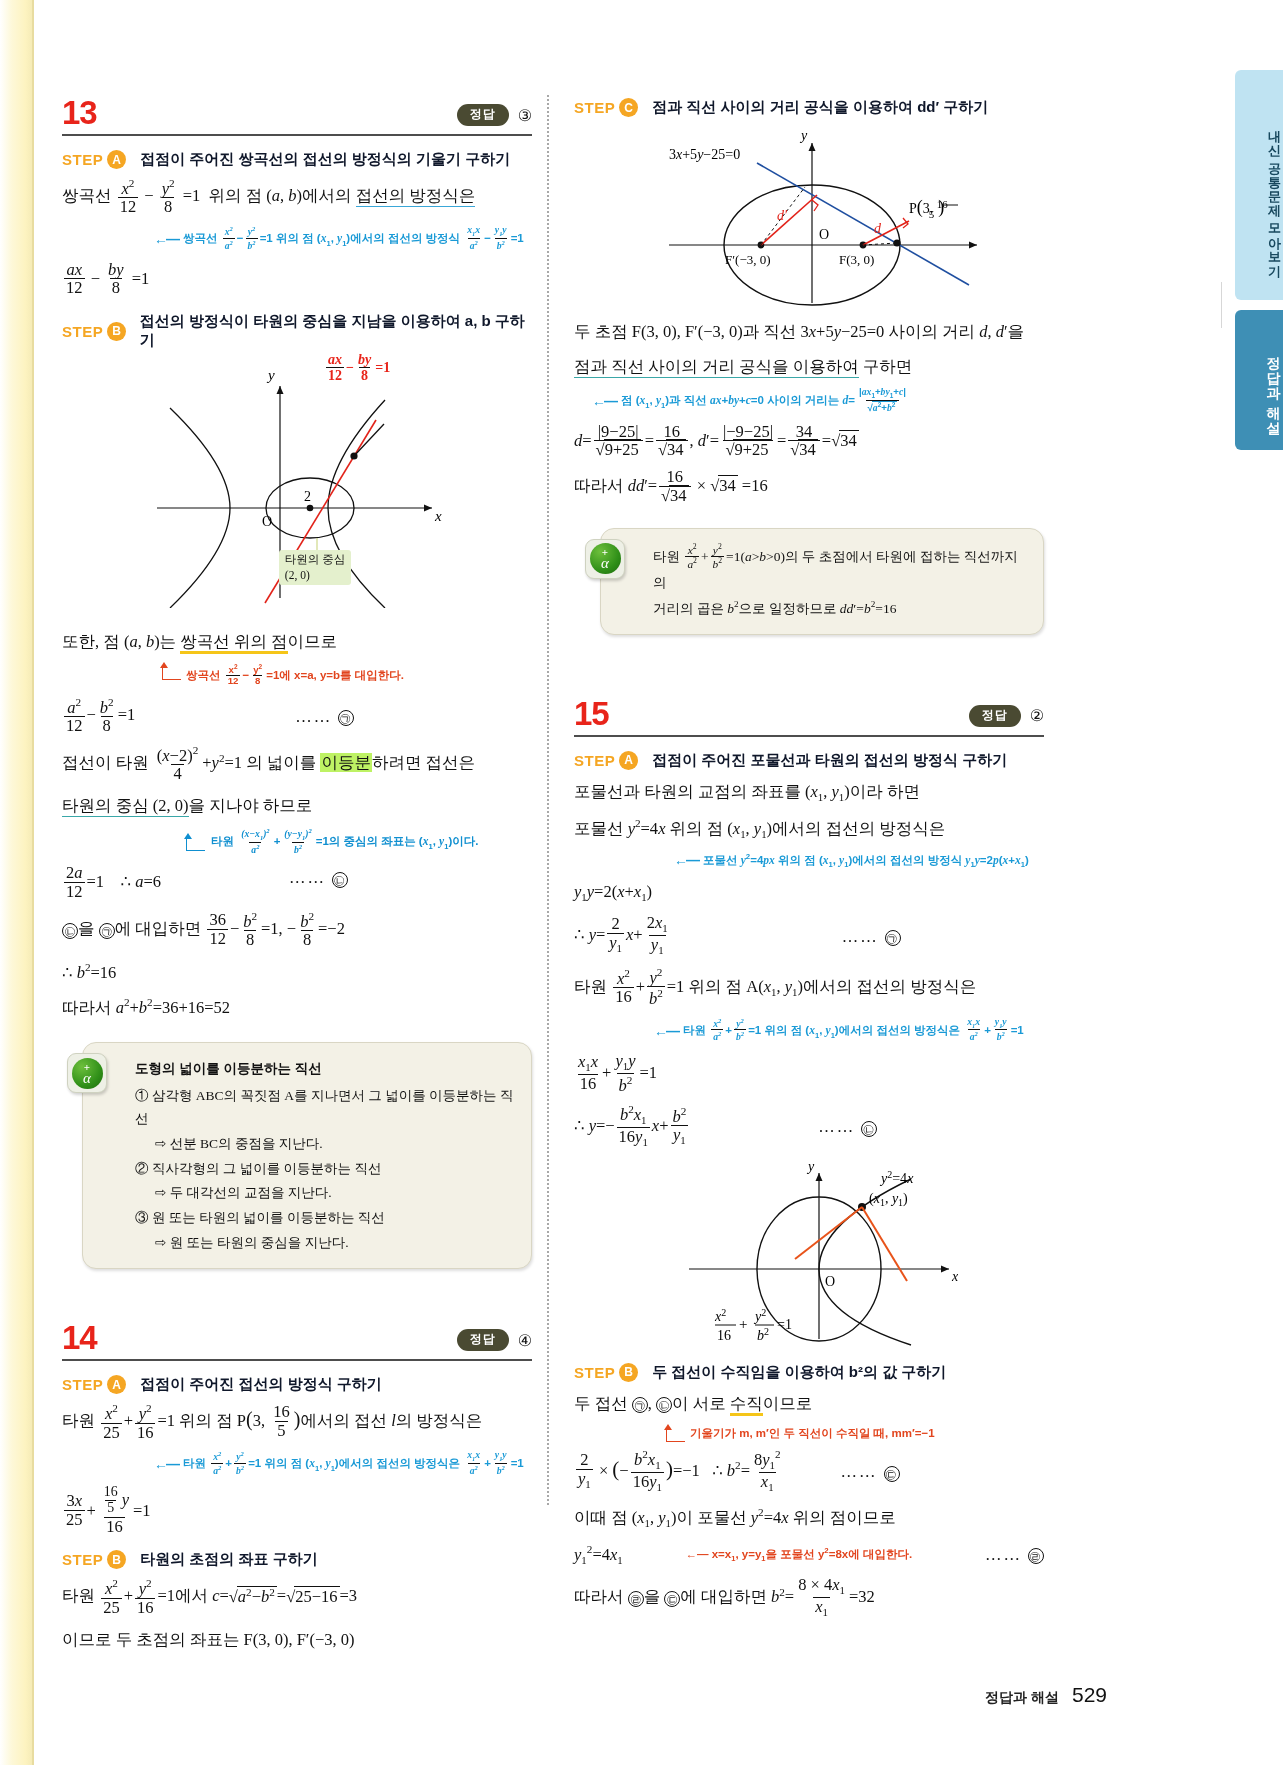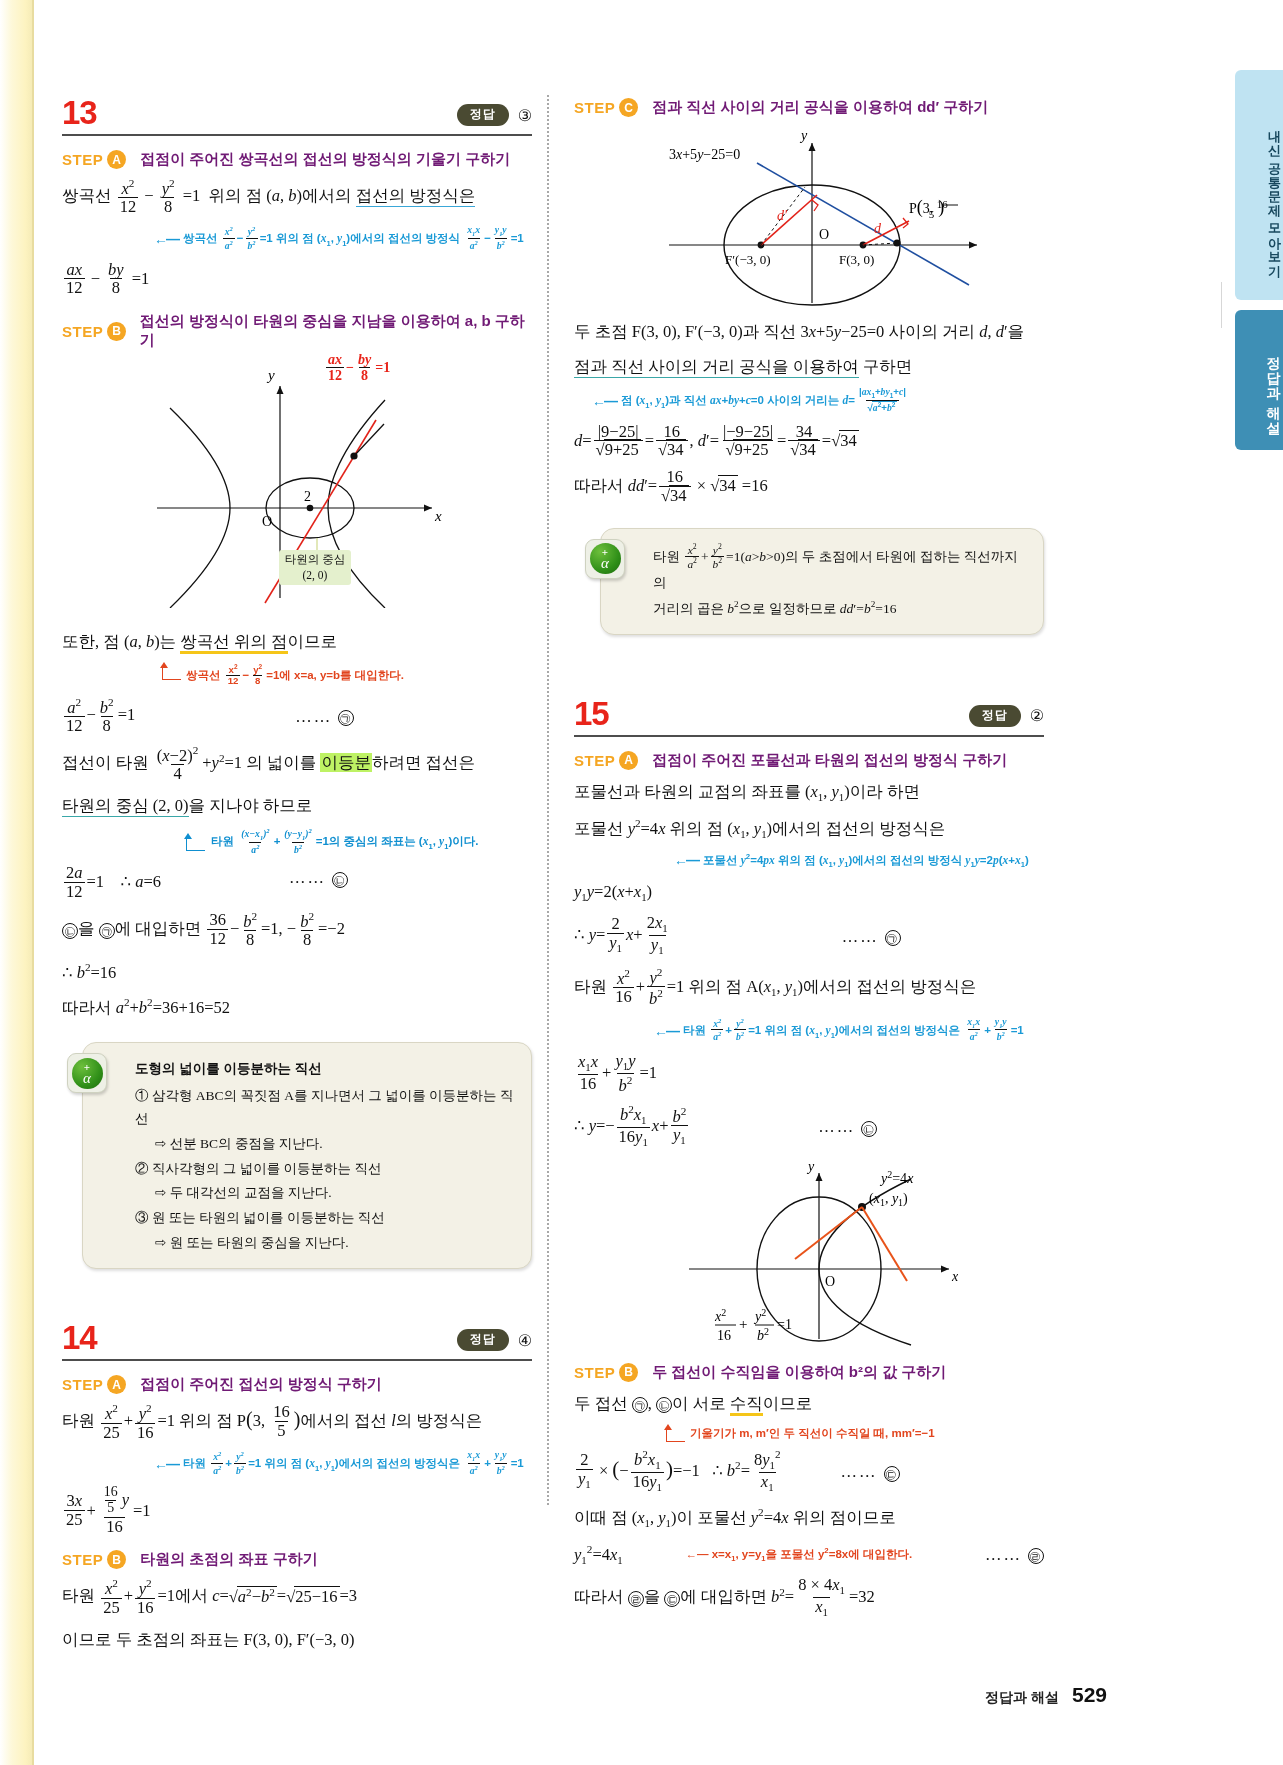--- a/index.html
+++ b/index.html
@@ -97,21 +97,21 @@
   .step-badge {
     width:19px; height:19px; border-radius:50%;
     background:#f5a623; color:#ffffff;
     font-family:"Liberation Sans", sans-serif;
     font-weight:bold; font-size:12px;
     display:flex; align-items:center; justify-content:center;
     margin-left:-3px;
   }
   .step-title {
     font-family:"Liberation Sans", sans-serif;
-    font-weight:bold; font-size:15px; color:#701a75;
+    font-weight:bold; font-size:15px; color:#0f172a;
     margin-left:7px;
   }
 
   
   .ln { font-size:16.5px; color:#111; margin:9px 0; line-height:1.55; }
   .frac {
     display:inline-flex; flex-direction:column; align-items:center;
     vertical-align:middle; margin:0 2px; line-height:1.08;
     position:relative; top:-1px;
   }
@@ -190,30 +190,30 @@
   .alpha-circle .p { font-size:11px; font-weight:bold; }
   .alpha-circle .a { font-size:15px; font-style:italic; }
   .alpha-title { font-family:"Liberation Sans", sans-serif; font-weight:bold; font-size:13.5px; margin-bottom:3px; }
   .alpha-item { margin-top:1px; }
   .alpha-sub { margin-left:20px; }
 
   
   .fig { margin:6px 0 6px; display:flex; justify-content:center; }
   .label-box {
     background:#e4f0cd; border-radius:3px; padding:2px 6px;
-    font-size:11.5px; text-align:center; line-height:1.35; color:#111;
+    font-size:11.5px; text-align:left; line-height:1.35; color:#111;
   }
 
   
   #footer {
     position:absolute; right:176px; bottom:58px;
     display:flex; align-items:baseline; gap:13px;
   }
   #footer .lbl { font-family:"Liberation Sans", sans-serif; font-weight:bold; font-size:14px; color:#222; }
-  #footer .pg  { font-family:"Liberation Sans", sans-serif; font-weight:bold; font-size:21px; color:#111; }
+  #footer .pg  { font-family:"Liberation Sans", sans-serif; font-weight:normal; font-size:21px; color:#111; }
   .dots { letter-spacing:2px; }
   .circ-l {
     display:inline-block; border:1px solid #111; border-radius:50%;
     width:16px; height:16px; line-height:14px; text-align:center;
     font-size:11px; vertical-align:middle;
   }
 </style>
 </head>
 <body>
 

